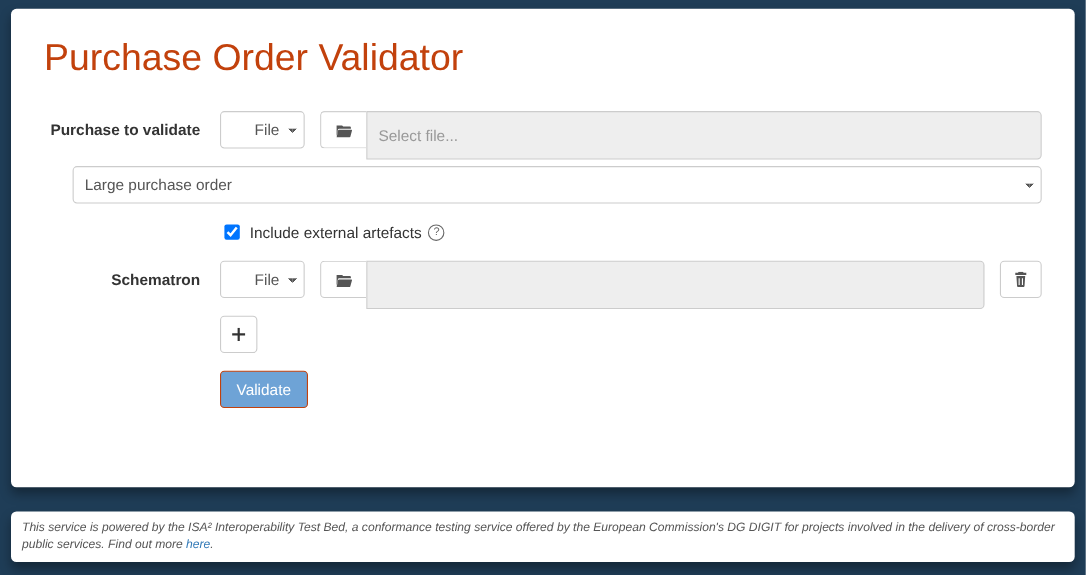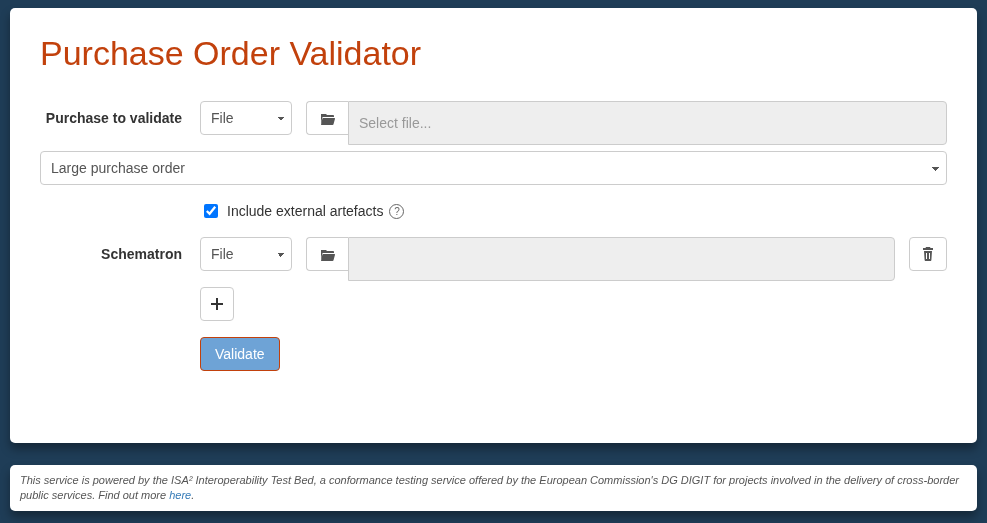--- a/index.html
+++ b/index.html
@@ -55,22 +55,22 @@
     border-radius: 4px;
     height: 34px;
     padding: 6px 22px 6px 10px;
     font-size: 14px;
     color: #555;
     background-image: linear-gradient(45deg, transparent 50%, #555 50%), linear-gradient(135deg, #555 50%, transparent 50%);
     background-position: right 10px top 15px, right 6px top 15px;
     background-size: 4px 4px, 4px 4px;
     background-repeat: no-repeat;
   }
-  .select.small { width: 92px; }
-  .select.wide { flex: 1; }
+  .select.small { width: 77px; text-align: right; }
+  .select.wide { flex: 1; margin-left: 26px; }
   .input-group {
     display: flex;
     flex: 1;
     height: 34px;
   }
   .input-addon {
     background: #fff;
     border: 1px solid #ccc;
     border-right: none;
     border-radius: 4px 0 0 4px;

